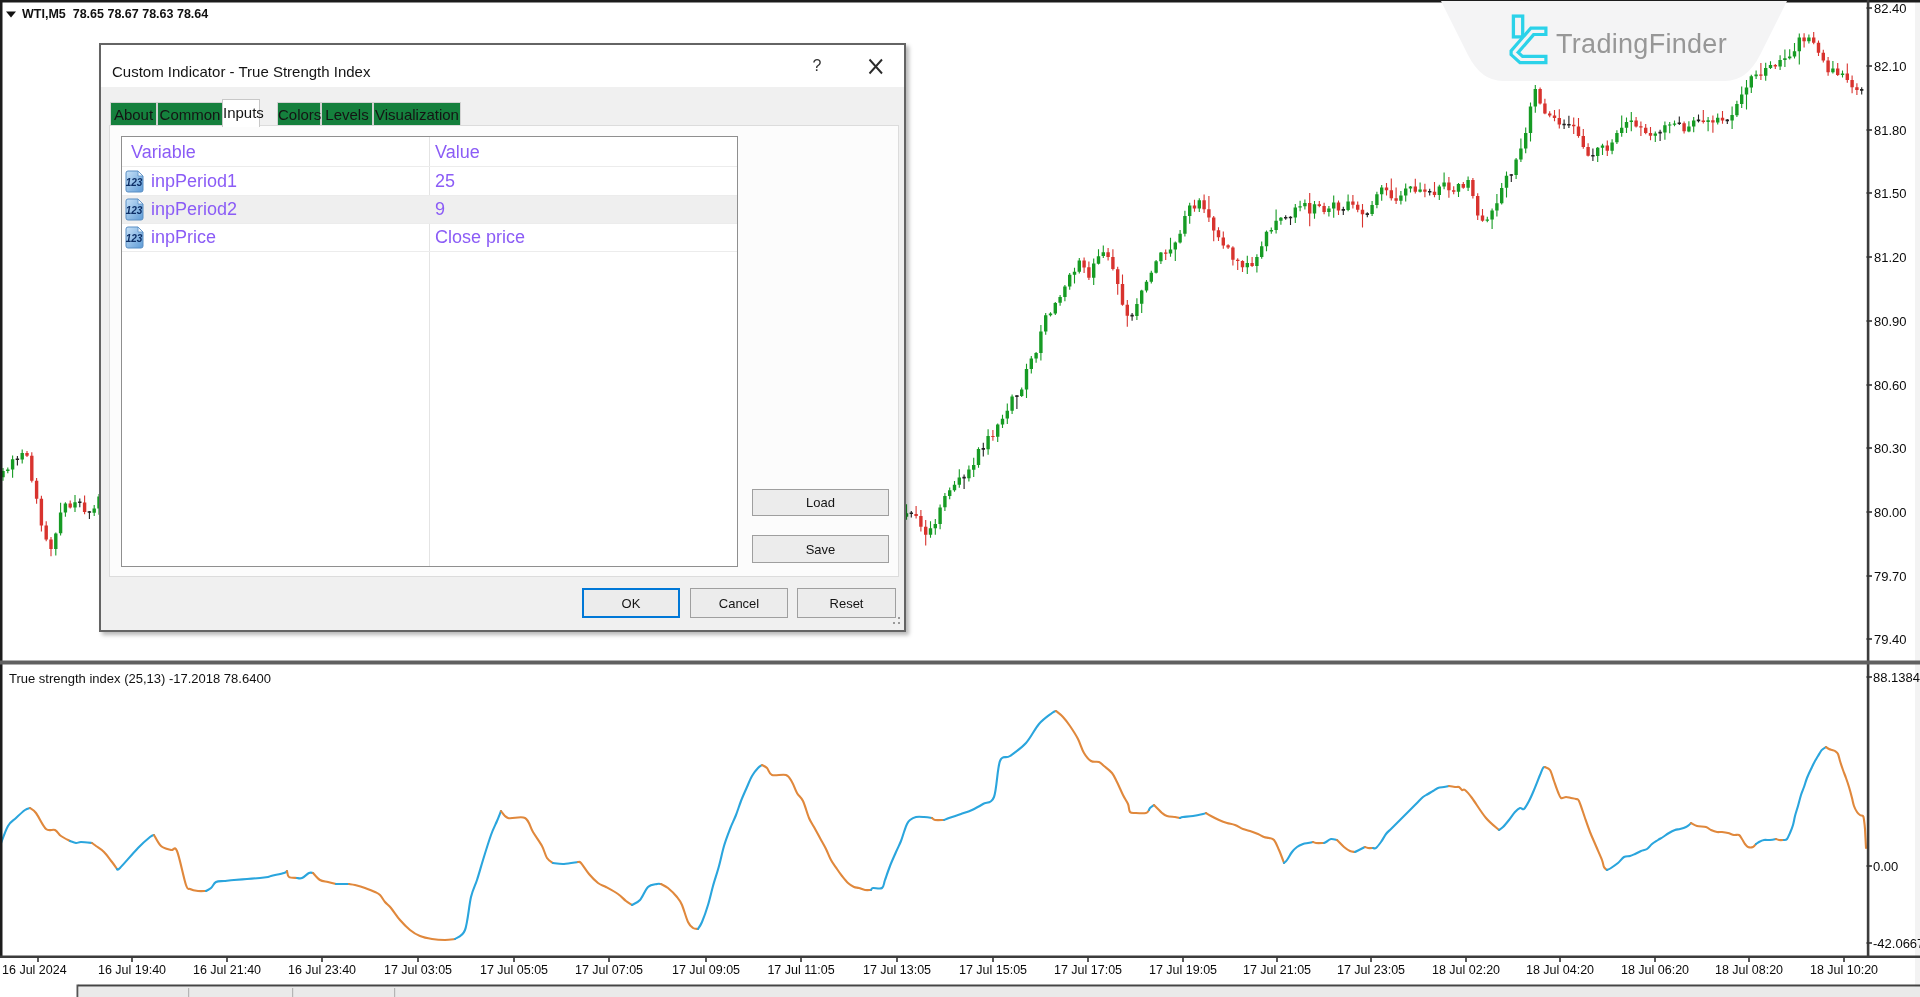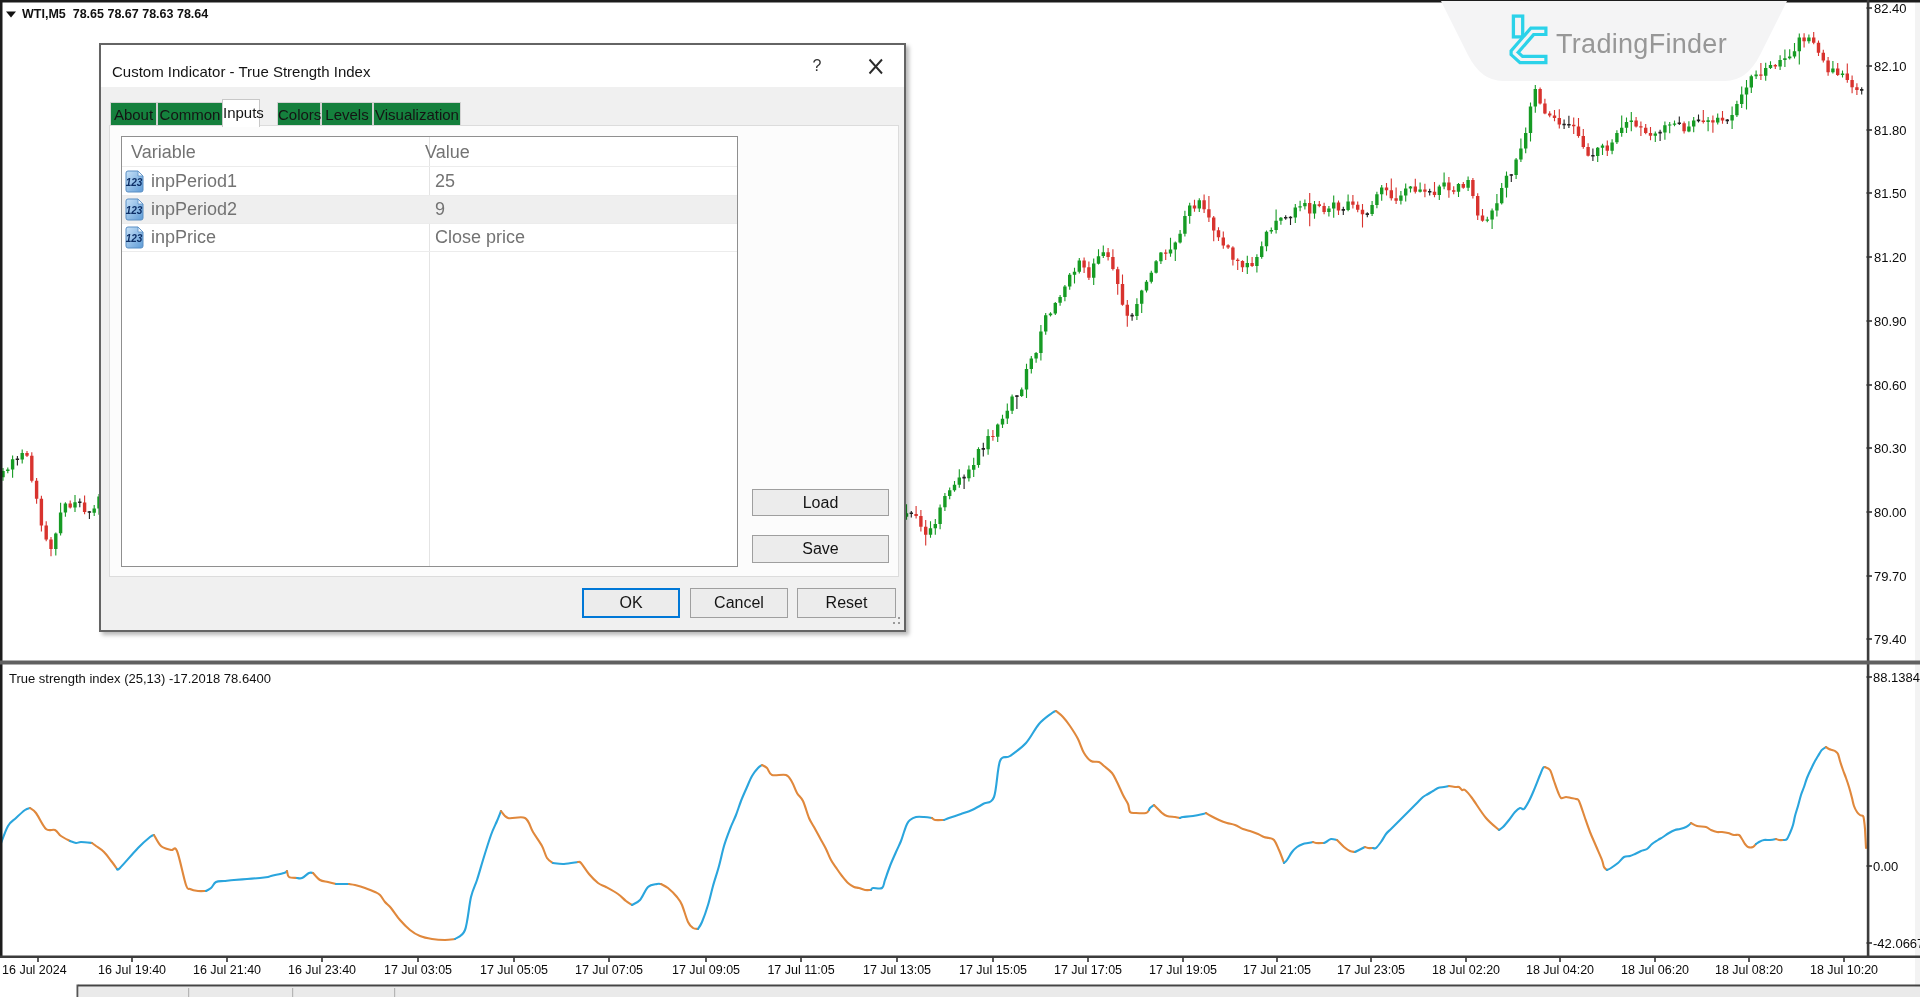--- a/index.html
+++ b/index.html
@@ -4,28 +4,28 @@
 html,body{width:1920px;height:997px;overflow:hidden;background:#fff;font-family:"Liberation Sans",sans-serif;-webkit-font-smoothing:antialiased}
 #root{position:relative;width:1920px;height:997px}
 .dlg{position:absolute;left:99px;top:43px;width:807px;height:589px;background:#f0f0f0;border:2px solid #646464;box-shadow:3px 3px 4px rgba(0,0,0,.28)}
 .dti{position:absolute;left:0;top:0;width:100%;height:42px;background:#fff}
 .dti span{position:absolute;left:11px;top:6px;line-height:42px;font-size:15px;color:#141414}
 .qm{position:absolute;left:705px;top:0;width:22px;text-align:center;line-height:42px;font-size:16px;color:#333}
 .tabs{position:absolute;left:0;top:42px;width:100%;height:80px}
 .tab{position:absolute;top:14.5px;height:23px;background:#15803d;border:1px solid #d2d2d2;border-bottom:none;font-size:15px;color:#141414;text-align:center;line-height:23px}
 .tab.act{top:11.5px;height:28px;background:#fff;line-height:26px;z-index:3;border-color:#c8c8c8}
 .page{position:absolute;left:7.5px;top:79.5px;width:790px;height:452px;background:#fcfcfc;border:1px solid #dcdcdc}
-.tbl{position:absolute;left:20px;top:91px;width:617px;height:431px;background:#fff;border:1px solid #8f8f8f;font-size:18px;color:#737373}
+.tbl{position:absolute;left:20px;top:91px;width:617px;height:431px;background:#fff;border:1px solid #8f8f8f;font-size:18px;color:#8b5cf6}
 .hdr{position:absolute;left:0;top:0;width:100%;height:30px;border-bottom:1px solid #ececec}
 .row{position:absolute;left:0;width:100%;height:28px;border-bottom:1px solid #ececec}
 .row .ic{position:absolute;left:3px;top:2px}
 .row .nm{position:absolute;left:29px;top:3px}
 .val{position:absolute;left:313px;top:3px}
 .cold{position:absolute;left:307px;top:0;width:1px;height:429px;background:#e4e4e4}
-.btn{position:absolute;background:#ececec;border:1.5px solid #9f9f9f;font-size:16px;color:#141414;text-align:center;display:flex;align-items:center;justify-content:center}
+.btn{position:absolute;background:#ececec;border:1.5px solid #9f9f9f;font-size:13px;color:#141414;text-align:center;display:flex;align-items:center;justify-content:center}
 .btn.def{border:2.5px solid #0078d7}
 </style></head>
 <body>
 <div id="root">
 <svg width="1920" height="997" viewBox="0 0 1920 997" style="position:absolute;left:0;top:0">
 <style>.ax{font:13px "Liberation Sans",sans-serif;fill:#0a0a0a}.axt{font:12.5px "Liberation Sans",sans-serif;fill:#0a0a0a}</style>
 <rect width="1920" height="997" fill="#fff"></rect>
 <rect x="1915" y="0" width="5" height="997" fill="#f3f3f3"></rect>
 <path d="M3.0 468.0V480.8M7.8 467.5V473.3M12.6 455.6V477.8M22.2 449.6V463.6M55.8 532.5V555.4M60.6 502.8V535.4M65.4 502.3V516.7M75.0 495.0V511.9M94.2 505.0V516.1M99.0 493.9V514.7" stroke="#169b24" stroke-width="1.1" fill="none"></path>
       <path d="M27.0 450.9V456.9M31.8 452.3V482.5M36.6 478.1V503.7M41.4 495.8V531.5M46.2 521.2V541.3M51.0 537.0V556.2M70.2 500.6V508.5M84.6 495.4V514.3" stroke="#d8332e" stroke-width="1.1" fill="none"></path>
@@ -185,21 +185,21 @@
     <div class="tab act" style="left:121px;width:38px">Inputs</div>
     <div class="tab" style="left:176px;width:44px">Colors</div>
     <div class="tab" style="left:220px;width:52px">Levels</div>
     <div class="tab" style="left:272px;width:88px">Visualization</div>
   </div>
   <div class="page"></div>
   <div class="tbl">
     <div class="cold"></div>
     <div class="hdr">
           <span style="position:absolute;left:9px;top:5px">Variable</span>
-          <span style="position:absolute;left:303px;top:5px">Value</span>
+          <span style="position:absolute;left:313px;top:5px">Value</span>
         </div>
     <div class="row" style="top:31px">
           <span class="ic"><svg width="19" height="23" viewBox="0 0 19 23">
               <defs>
                 <linearGradient id="bg1" x1="0" y1="0" x2="1" y2="1">
                   <stop offset="0" stop-color="#c8e2f8"></stop>
                   <stop offset="1" stop-color="#5e9bd6"></stop>
                 </linearGradient>
               </defs>
               <path d="M1,3 Q1,1 3,1 L13,1 L18,6 L18,20 Q18,22 16,22 L3,22 Q1,22 1,20 Z" fill="url(#bg1)" stroke="#5b8fc4" stroke-width="1"></path>

